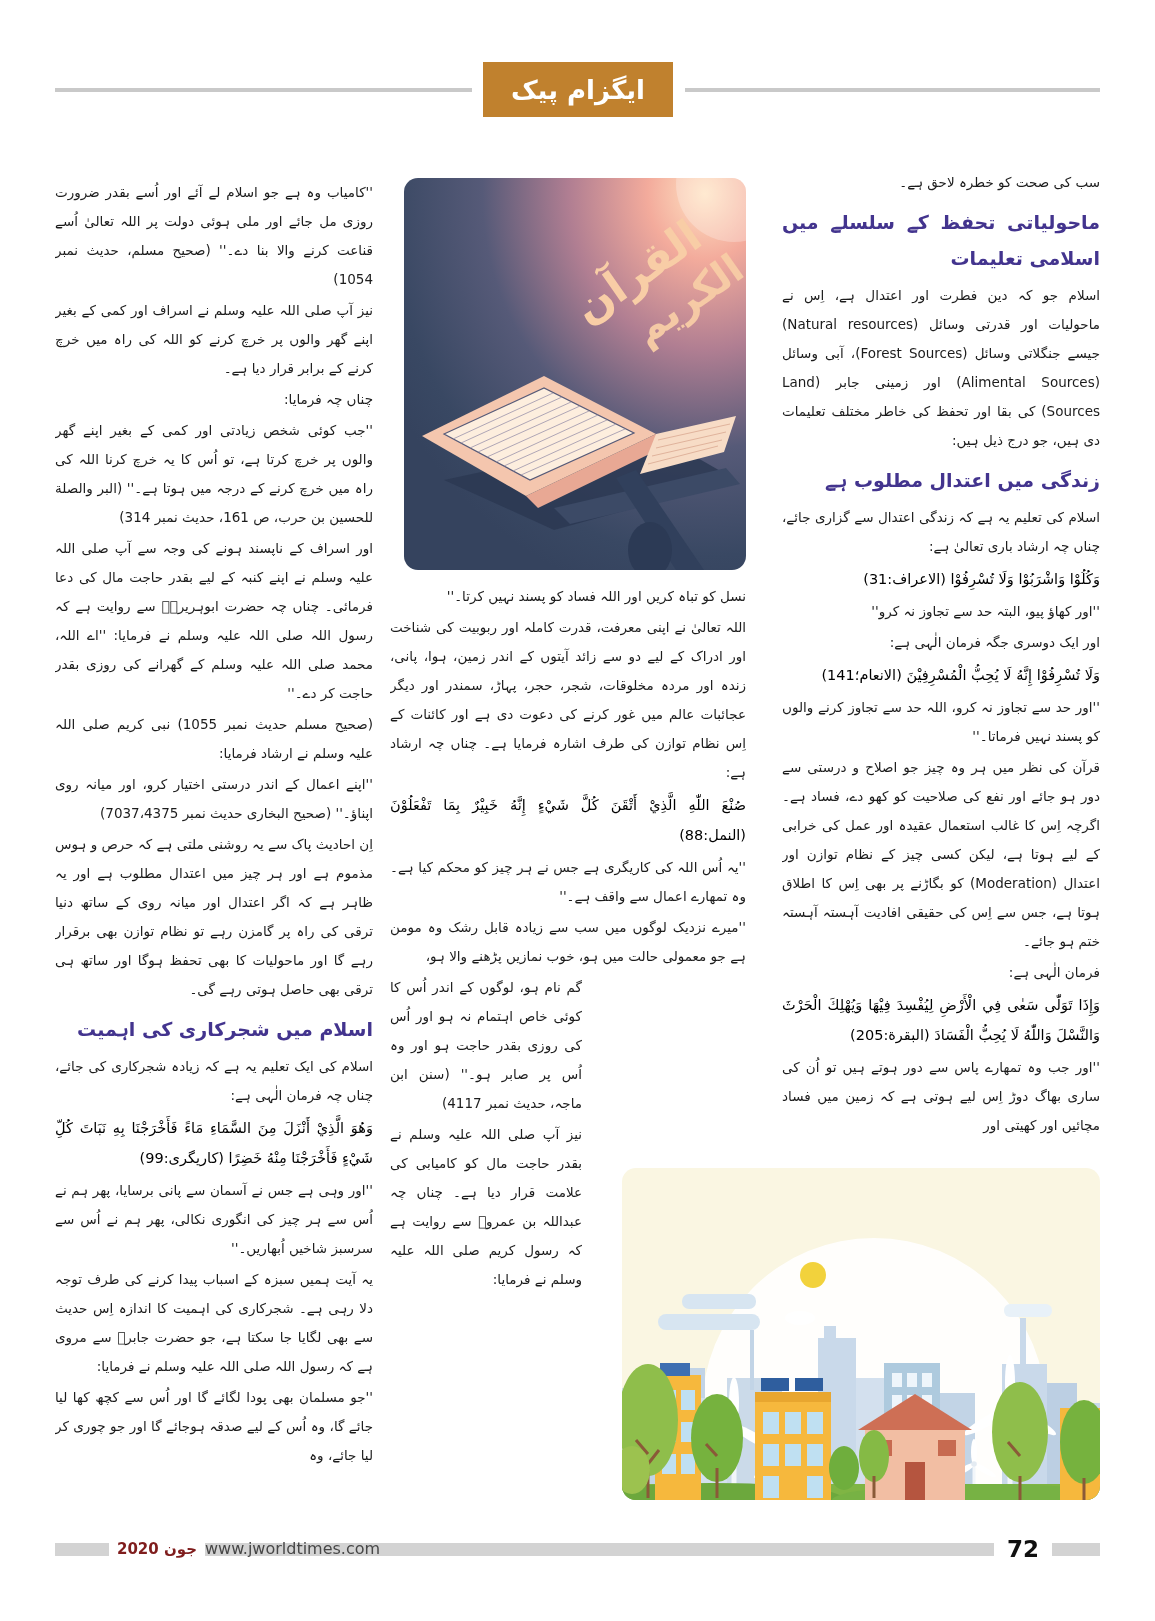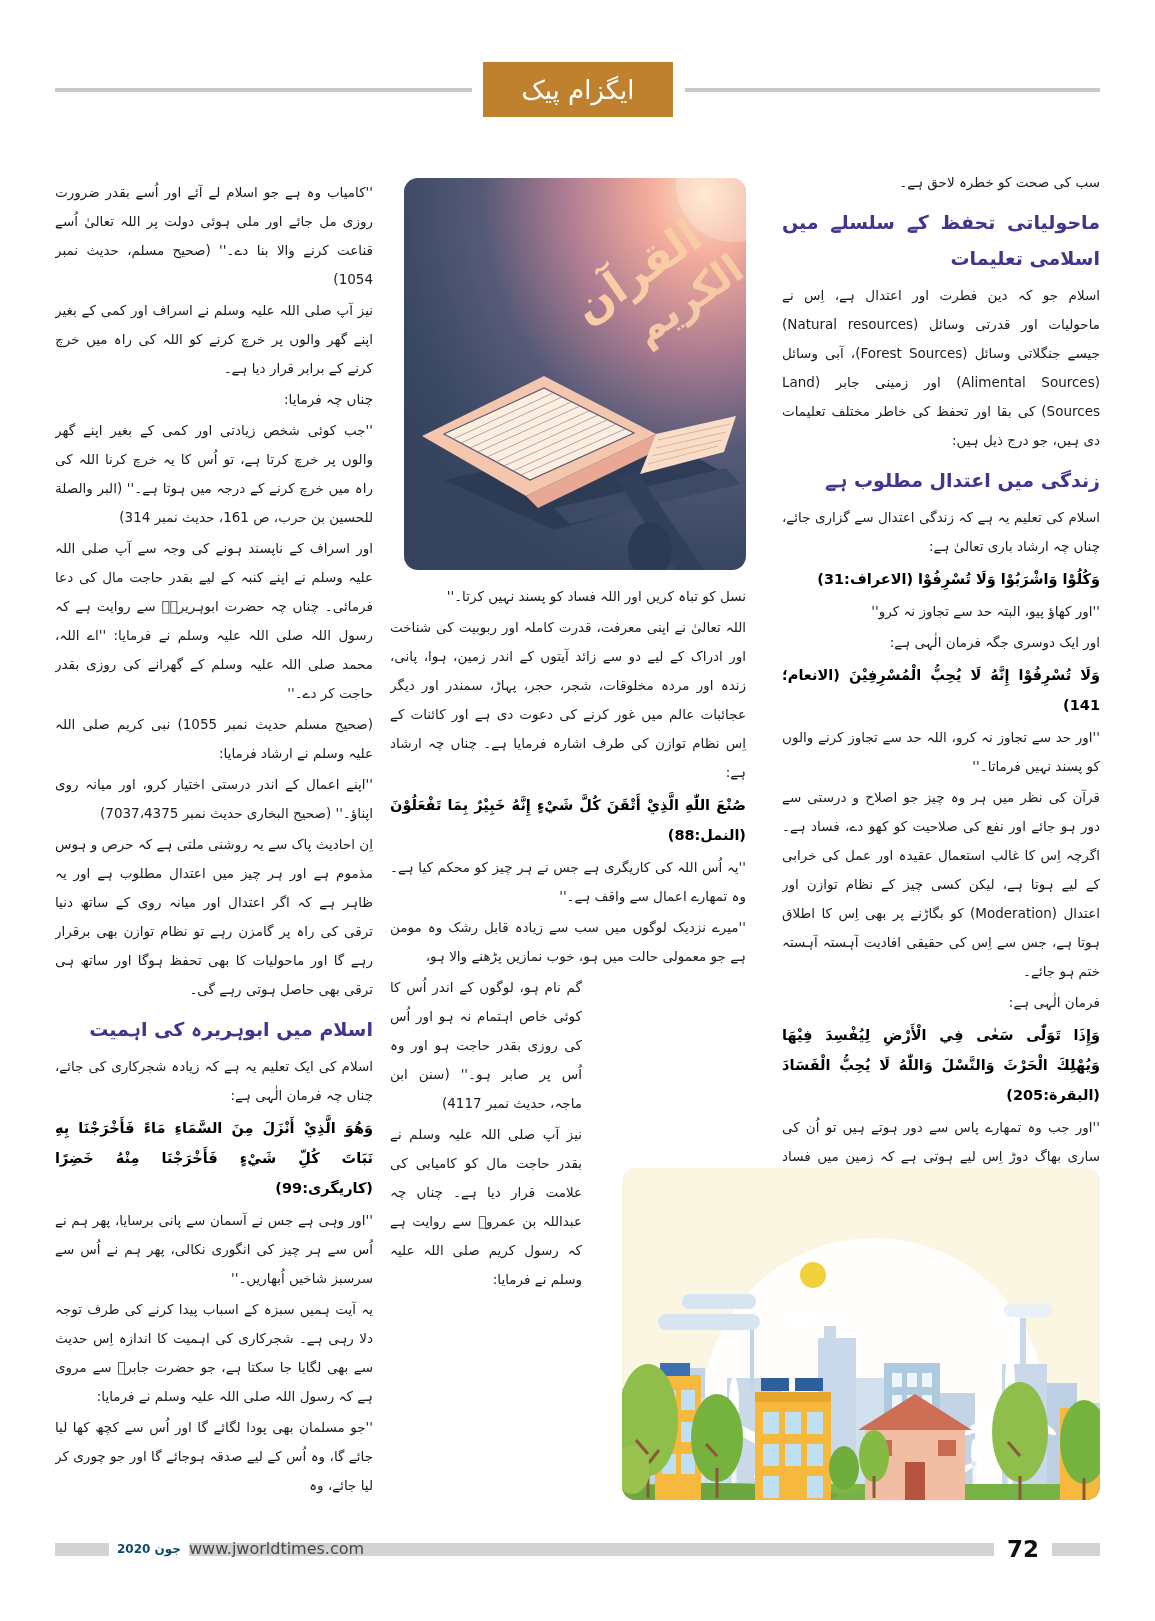--- a/index.html
+++ b/index.html
@@ -4,45 +4,45 @@
 <style>
   html,body{margin:0;padding:0;background:#ffffff;}
   .page{position:relative;width:1155px;height:1621px;margin:0 auto;background:#fff;overflow:hidden;
         font-family:"DejaVu Sans",sans-serif;direction:rtl;}
   
   .hdr-line{position:absolute;height:4px;background:#c9c9c9;top:88px;}
   .hdr-line.left{left:55px;width:417px;}
   .hdr-line.right{right:55px;width:415px;}
   .hdr-box{position:absolute;left:483px;top:62px;width:190px;height:55px;background:#c0812e;
            display:flex;align-items:center;justify-content:center;}
-  .hdr-box span{color:#fff;font-size:26px;font-weight:normal;line-height:1;}
+  .hdr-box span{color:#fff;font-size:26px;font-weight:bold;line-height:1;}
   
   .col{position:absolute;direction:rtl;text-align:justify;color:#1c1c1c;
        font-size:13.5px;line-height:29px;overflow:hidden;}
   .col-right{right:55px;top:168px;width:318px;height:996px;}
   .col-mid{right:409px;top:178px;width:356px;height:1330px;}
   .col-left{right:782px;top:178px;width:318px;height:1350px;}
   .para{margin:0 0 2px;}
   .colhead{font-size:19px;font-weight:bold;color:#43348e;margin:7px 0 5px;line-height:1.9;}
-  .verse{font-weight:bold;font-size:14.5px;color:#000;margin:3px 0;line-height:30px;}
+  .verse{font-weight:normal;font-size:14.5px;color:#000;margin:3px 0;line-height:30px;}
   .nw{width:192px;margin-right:auto;}
   
   .quran{width:342px;height:392px;border-radius:14px;overflow:hidden;margin-bottom:12px;}
   .quran svg{display:block;}
   
   .city{position:absolute;left:622px;top:1168px;width:478px;height:332px;border-radius:14px;
         overflow:hidden;z-index:6;}
   
   .footer{position:absolute;left:55px;top:1538px;width:1045px;height:22px;z-index:7;
           display:flex;align-items:center;direction:ltr;}
   .fseg{height:13px;background:#d3d3d3;}
   .fseg.s1{width:54px;}
   .fseg.s2{flex:1;position:relative;}
   .fseg.s3{width:48px;}
-  .f-date{color:#0c4a6e;font-size:12px;font-weight:bold;padding:0 8px;direction:rtl;white-space:nowrap;}
+  .f-date{color:#7f1d1d;font-size:15px;font-weight:bold;padding:0 8px;direction:rtl;white-space:nowrap;}
   .f-url{position:absolute;left:0;right:0;top:50%;transform:translateY(-54%);text-align:left;
          color:#474747;font-size:16px;}
   .f-page{color:#101010;font-size:23px;font-weight:bold;padding:0 13px;}
 </style>
 </head>
 <body>
 
 <div class="page">
 
   <div class="hdr-line left"></div>
@@ -127,21 +127,21 @@
 
   <div class="col col-left">
     <p class="para">''کامیاب وہ ہے جو اسلام لے آئے اور اُسے بقدر ضرورت روزی مل جائے اور ملی ہوئی دولت پر اللہ تعالیٰ اُسے قناعت کرنے والا بنا دے۔'' (صحیح مسلم، حدیث نمبر 1054)</p>
     <p class="para">نیز آپ صلی اللہ علیہ وسلم نے اسراف اور کمی کے بغیر اپنے گھر والوں پر خرچ کرنے کو اللہ کی راہ میں خرچ کرنے کے برابر قرار دیا ہے۔</p>
     <p class="para">چناں چہ فرمایا:</p>
     <p class="para">''جب کوئی شخص زیادتی اور کمی کے بغیر اپنے گھر والوں پر خرچ کرتا ہے، تو اُس کا یہ خرچ کرنا اللہ کی راہ میں خرچ کرنے کے درجہ میں ہوتا ہے۔'' (البر والصلة للحسین بن حرب، ص 161، حدیث نمبر 314)</p>
     <p class="para">اور اسراف کے ناپسند ہونے کی وجہ سے آپ صلی اللہ علیہ وسلم نے اپنے کنبہ کے لیے بقدر حاجت مال کی دعا فرمائی۔ چناں چہ حضرت ابوہریرہؓ سے روایت ہے کہ رسول اللہ صلی اللہ علیہ وسلم نے فرمایا: ''اے اللہ، محمد صلی اللہ علیہ وسلم کے گھرانے کی روزی بقدر حاجت کر دے۔''</p>
     <p class="para">(صحیح مسلم حدیث نمبر 1055) نبی کریم صلی اللہ علیہ وسلم نے ارشاد فرمایا:</p>
     <p class="para">''اپنے اعمال کے اندر درستی اختیار کرو، اور میانہ روی اپناؤ۔'' (صحیح البخاری حدیث نمبر 7037،4375)</p>
     <p class="para">اِن احادیث پاک سے یہ روشنی ملتی ہے کہ حرص و ہوس مذموم ہے اور ہر چیز میں اعتدال مطلوب ہے اور یہ ظاہر ہے کہ اگر اعتدال اور میانہ روی کے ساتھ دنیا ترقی کی راہ پر گامزن رہے تو نظام توازن بھی برقرار رہے گا اور ماحولیات کا بھی تحفظ ہوگا اور ساتھ ہی ترقی بھی حاصل ہوتی رہے گی۔</p>
-    <div class="colhead">اسلام میں ابوہریرہ کی اہمیت</div>
+    <div class="colhead">اسلام میں شجرکاری کی اہمیت</div>
     <p class="para">اسلام کی ایک تعلیم یہ ہے کہ زیادہ شجرکاری کی جائے، چناں چہ فرمان الٰہی ہے:</p>
     <p class="verse">وَهُوَ الَّذِيْ أَنْزَلَ مِنَ السَّمَاءِ مَاءً فَأَخْرَجْنَا بِهِ نَبَاتَ كُلِّ شَيْءٍ فَأَخْرَجْنَا مِنْهُ خَضِرًا (کاریگری:99)</p>
     <p class="para">''اور وہی ہے جس نے آسمان سے پانی برسایا، پھر ہم نے اُس سے ہر چیز کی انگوری نکالی، پھر ہم نے اُس سے سرسبز شاخیں اُبھاریں۔''</p>
     <p class="para">یہ آیت ہمیں سبزہ کے اسباب پیدا کرنے کی طرف توجہ دلا رہی ہے۔ شجرکاری کی اہمیت کا اندازہ اِس حدیث سے بھی لگایا جا سکتا ہے، جو حضرت جابرؓ سے مروی ہے کہ رسول اللہ صلی اللہ علیہ وسلم نے فرمایا:</p>
     <p class="para">''جو مسلمان بھی پودا لگائے گا اور اُس سے کچھ کھا لیا جائے گا، وہ اُس کے لیے صدقہ ہوجائے گا اور جو چوری کر لیا جائے، وہ</p>
   </div>
 
   <div class="city">
     <svg width="478" height="332" viewBox="0 0 478 332" xmlns="http://www.w3.org/2000/svg">
       <rect width="478" height="332" fill="#faf6e2"></rect>

